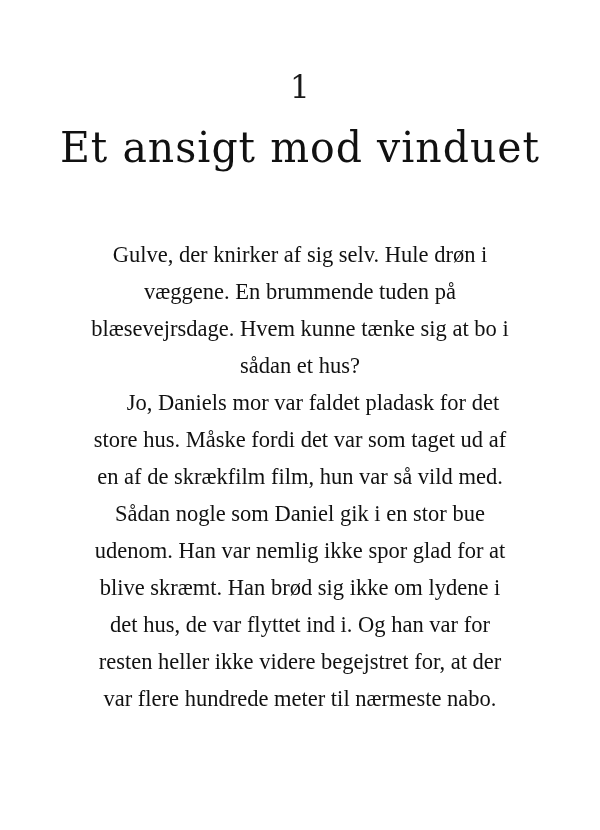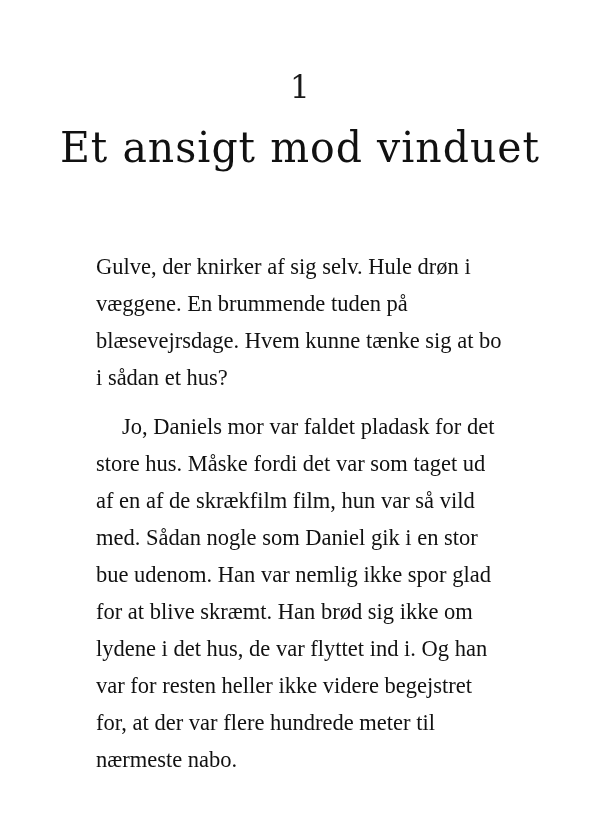--- a/index.html
+++ b/index.html
@@ -45,22 +45,23 @@
     margin: 0 auto;
     width: 432px;
     padding-top: 66px;
     font-family: "Liberation Serif", serif;
     font-size: 22.5px;
     line-height: 37px;
     color: #111111;
     text-align: left;
   }
   .para {
-    margin: 12px;
+    margin: 0;
     text-indent: 0;
+    text-align: center;
   }
   .para + .para {
     text-indent: 26px;
   }
 </style>
 </head>
 <body>
 
 <div class="page">
 

